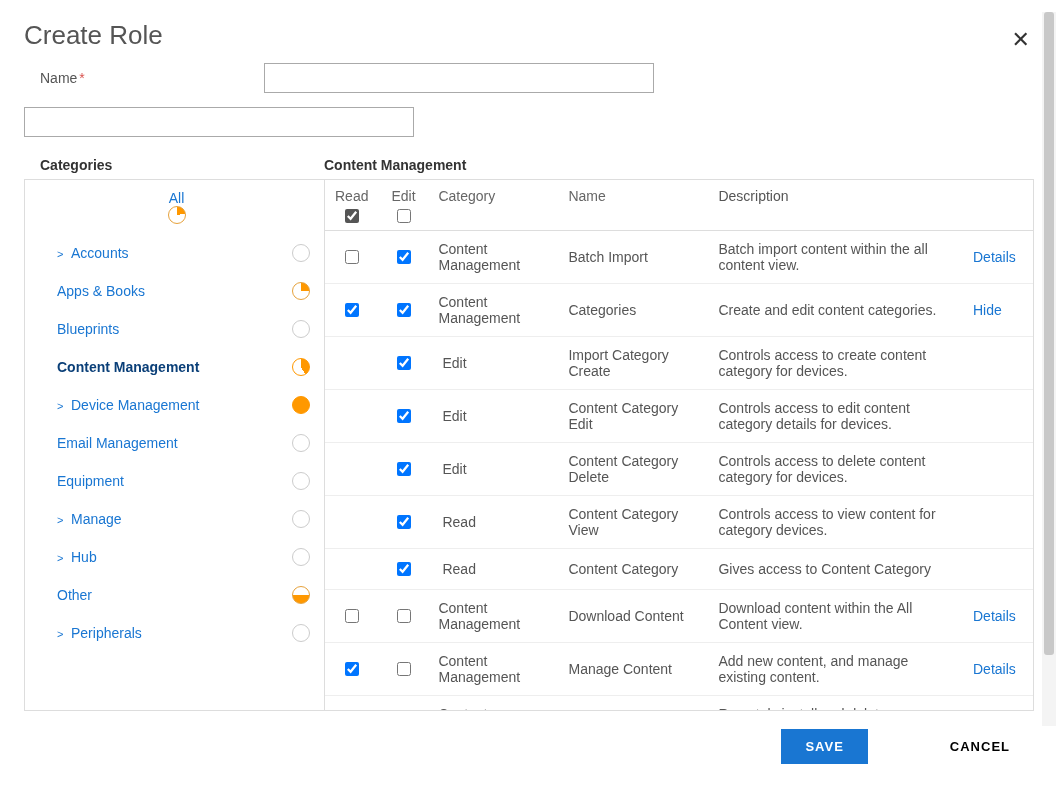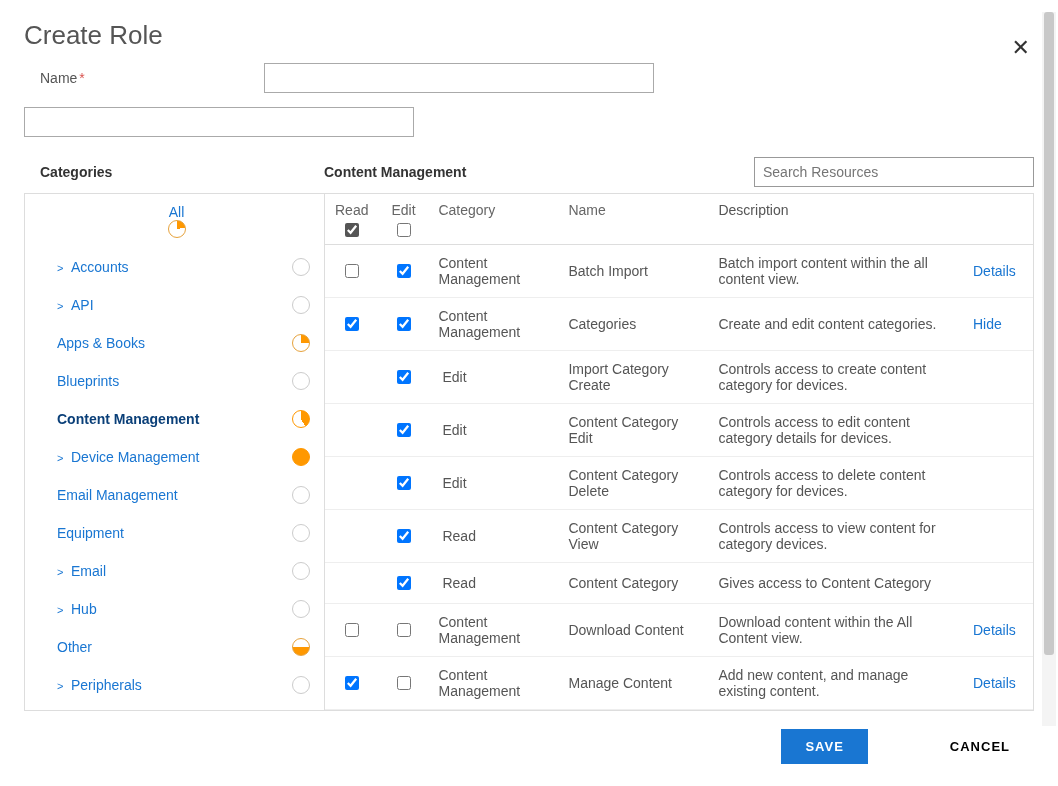--- a/index.html
+++ b/index.html
@@ -16,21 +16,21 @@
   }
   .modal {
     padding: 16px 24px 0 24px;
     height: 100%;
     display: flex;
     flex-direction: column;
   }
   .header-row {
     display: flex;
     justify-content: space-between;
-    align-items: flex-end;
+    align-items: center;
   }
   .title {
     font-size: 26px;
     color: #555;
     font-weight: 400;
     margin: 4px 0 12px 0;
   }
   .close-x {
     font-size: 22px;
     color: #333;
@@ -193,39 +193,34 @@
     </div>
     <input class="text-input" type="text" style="">
   </div>
   <div class="form-row">
     <input class="text-input" type="text" style="">
   </div>
 
   <div class="section-row">
     <div class="cat-header">Categories</div>
     <div class="panel-title">Content Management</div>
-    <input class="search-input" type="text" placeholder="Search Resources" style="">
   </div>
 
   <div class="body-area">
     <div class="sidebar">
       <div class="sidebar-scroll" id="sidebar-list">
           <div class="cat-item all">
             <span class="label"><span>All</span></span>
             <span class="pie small-quarter"></span>
           </div>
           <div class="cat-item indent">
             <span class="label"><span class="chev">&gt;</span><span>Accounts</span></span>
             <span class="pie empty"></span>
           </div>
           <div class="cat-item indent">
-            <span class="label"><span class="chev">&gt;</span><span>API</span></span>
-            <span class="pie empty"></span>
-          </div>
-          <div class="cat-item indent">
             <span class="label"><span>Apps &amp; Books</span></span>
             <span class="pie quarter"></span>
           </div>
           <div class="cat-item indent">
             <span class="label"><span>Blueprints</span></span>
             <span class="pie empty"></span>
           </div>
           <div class="cat-item indent selected">
             <span class="label"><span>Content Management</span></span>
             <span class="pie big-quarter"></span>
@@ -236,21 +231,21 @@
           </div>
           <div class="cat-item indent">
             <span class="label"><span>Email Management</span></span>
             <span class="pie empty"></span>
           </div>
           <div class="cat-item indent">
             <span class="label"><span>Equipment</span></span>
             <span class="pie empty"></span>
           </div>
           <div class="cat-item indent">
-            <span class="label"><span class="chev">&gt;</span><span>Email</span></span>
+            <span class="label"><span class="chev">&gt;</span><span>Manage</span></span>
             <span class="pie empty"></span>
           </div>
           <div class="cat-item indent">
             <span class="label"><span class="chev">&gt;</span><span>Hub</span></span>
             <span class="pie empty"></span>
           </div>
           <div class="cat-item indent">
             <span class="label"><span>Other</span></span>
             <span class="pie half-bottom"></span>
           </div>

